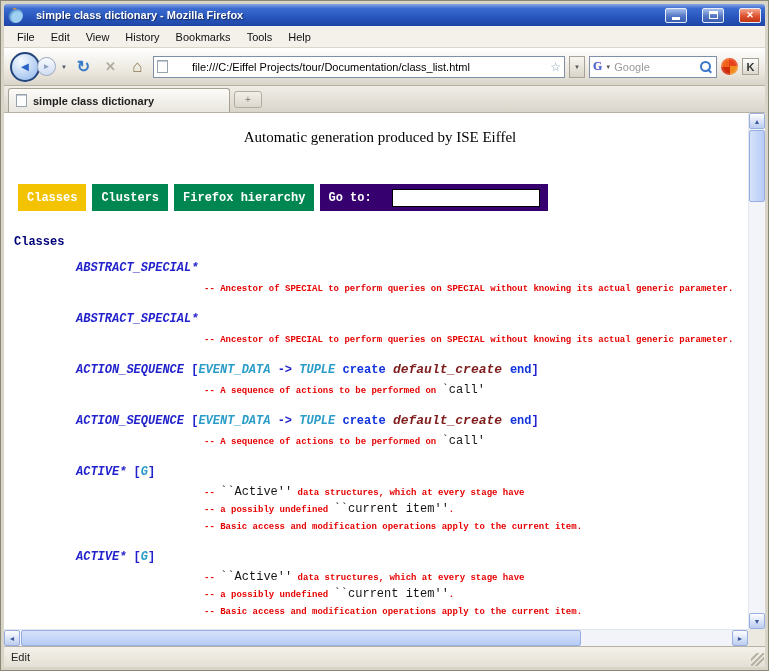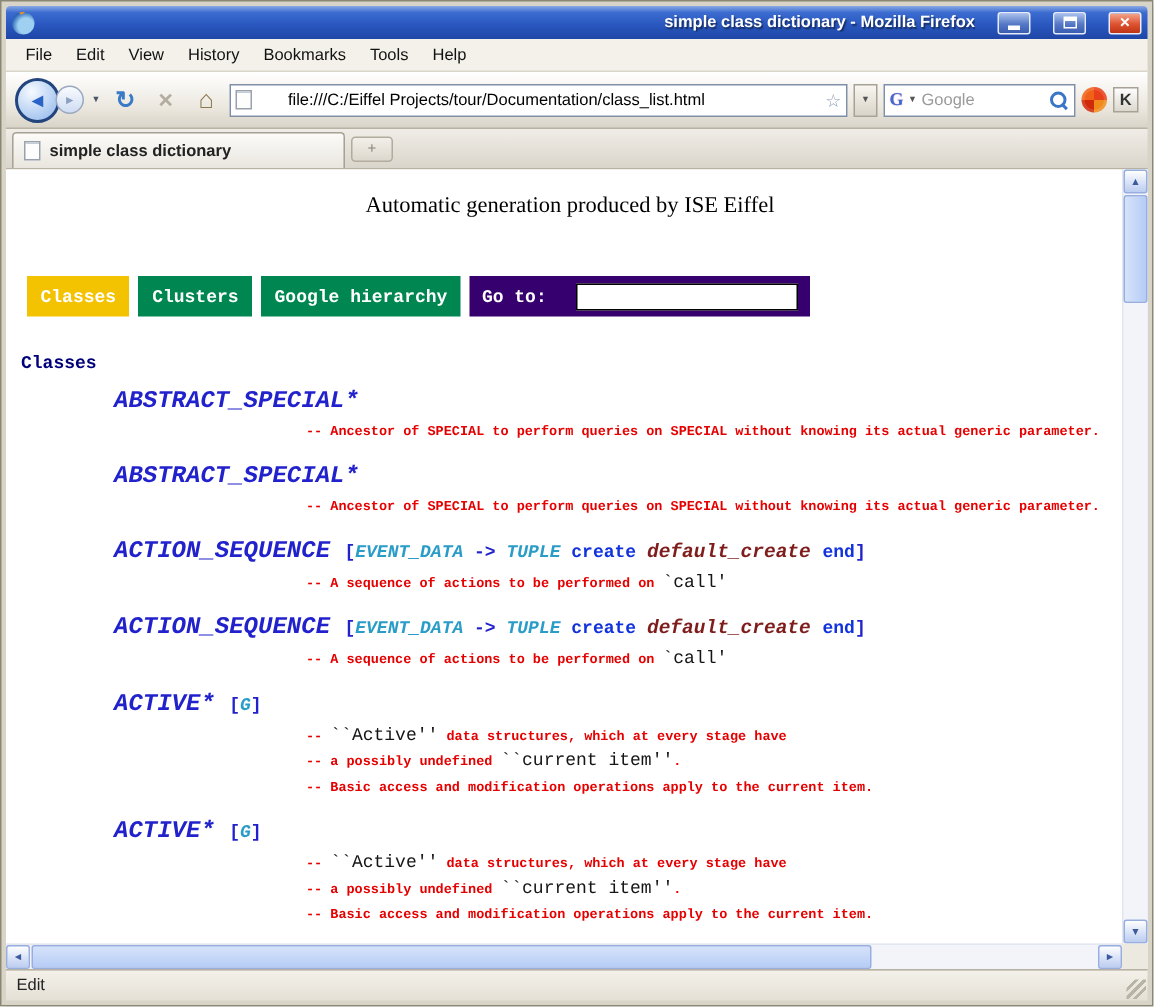--- a/index.html
+++ b/index.html
@@ -15,21 +15,20 @@
     box-shadow:2px 2px 6px rgba(0,0,0,.35);
   }
 
   
   .titlebar {
     height:22px; flex:0 0 22px;
     display:flex; align-items:center; gap:13px;
     padding:0 4px;
     background:linear-gradient(#8aa9e4 0%, #3c6cd0 20%, #2a58c0 55%, #1e46a6 100%);
     border-radius:3px 3px 0 0;
-    text-align:right;
   }
   .ff-icon { width:15px; height:15px; border-radius:50%; position:relative; overflow:hidden;
     background:radial-gradient(circle at 62% 62%, #9fd0f2 0 40%, #2a66b8 72%, #184a90 100%); flex:0 0 15px;}
   .ff-icon::after { content:""; position:absolute; inset:-3px 6px 5px -3px; border-radius:50%;
     border:3px solid transparent; border-top-color:#f59222; border-left-color:#e86a10; transform:rotate(20deg); }
   .title { color:#fff; font-size:11px; font-weight:bold; flex:1;
     text-shadow:1px 1px 1px rgba(0,0,0,.5); white-space:nowrap; overflow:hidden; }
   .winbtn { width:22px; height:15px; border:1px solid #e6ecf8; border-radius:2px;
     display:flex; align-items:center; justify-content:center; margin-left:2px; cursor:default; }
   .winbtn.min, .winbtn.max { background:linear-gradient(#a8c0ec, #5578c6 55%, #3a5cb0); }
@@ -120,21 +119,21 @@
   .goto-input { width:148px; height:18px; border:1px solid #000; background:#fff;
     font-size:11px; font-family:"Liberation Sans", sans-serif; padding:0 2px; }
 
   .section-title { color:#00007a; font-weight:bold; font-size:12px; margin:24px 0 0 2px; }
 
   .class-list { margin-top:12px; }
   .entry { margin-bottom:15px; }
   .name-line { padding-left:64px; line-height:13px; margin-bottom:5px; white-space:pre; }
   .comment-line { padding-left:192px; line-height:15px; white-space:pre; }
 
-  .tk-cls { color:#2222cc; font-weight:bold; font-style:italic; font-size:16px; }
+  .tk-cls { color:#2222cc; font-weight:bold; font-style:italic; font-size:12px; }
   .tk-pn  { color:#2222cc; font-weight:bold; font-size:12px; }
   .tk-gen { color:#2a9cc8; font-weight:bold; font-style:italic; font-size:12px; }
   .tk-kw  { color:#1133dd; font-weight:bold; font-size:12px; }
   .tk-ft  { color:#7f1d1d; font-weight:bold; font-style:italic; font-size:13px; }
   .tk-cm  { color:#e60000; font-weight:bold; font-size:9px; }
   .tk-cq  { color:#151515; font-size:12px; }
 
   
   .vscroll { grid-column:2; grid-row:1; background:#f2f4fa; border-left:1px solid #e2e6ef;
     display:flex; flex-direction:column; }
@@ -222,21 +221,21 @@
     <div class="tab-stub">+</div>
   </div>
 
   <div class="contentwrap">
     <div class="page">
       <div class="page-header">Automatic generation produced by ISE Eiffel</div>
 
       <div class="nav-row">
         <span class="navbtn classes">Classes</span>
         <span class="navbtn green">Clusters</span>
-        <span class="navbtn green">Google hierarchy</span>
+        <span class="navbtn green">Firefox hierarchy</span>
         <span class="goto-box">
           <span>Go to:</span>
           <input class="goto-input" value="" style="">
         </span>
       </div>
 
       <div class="section-title">Classes</div>
 
       <div class="class-list">
           <div class="entry">

